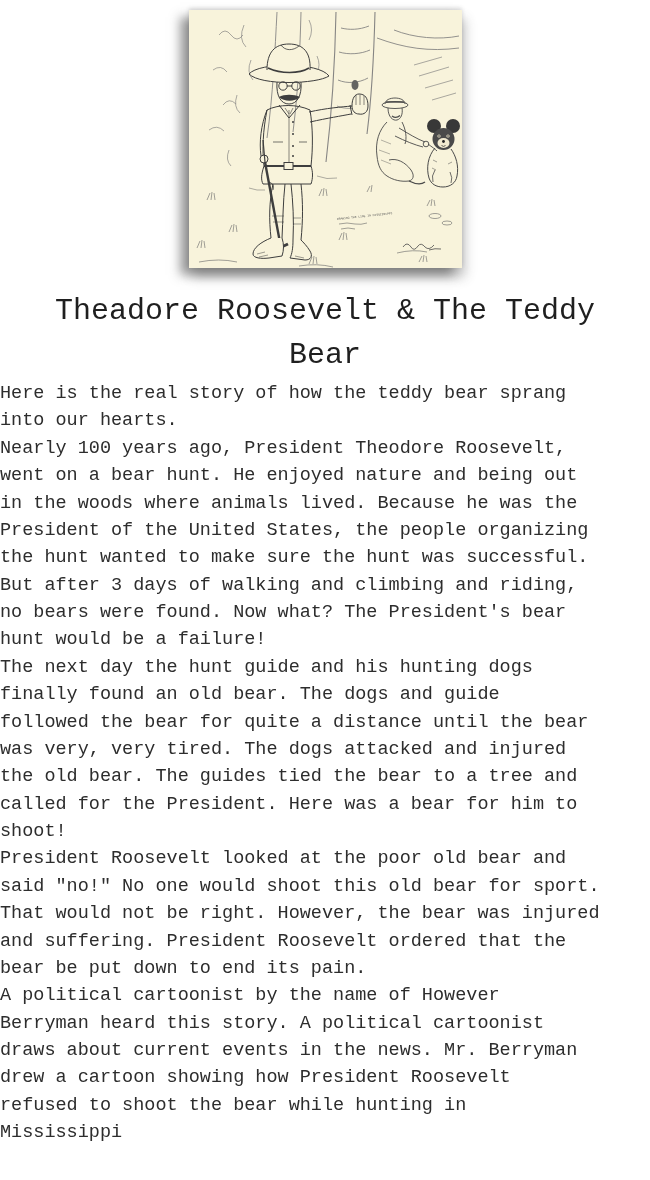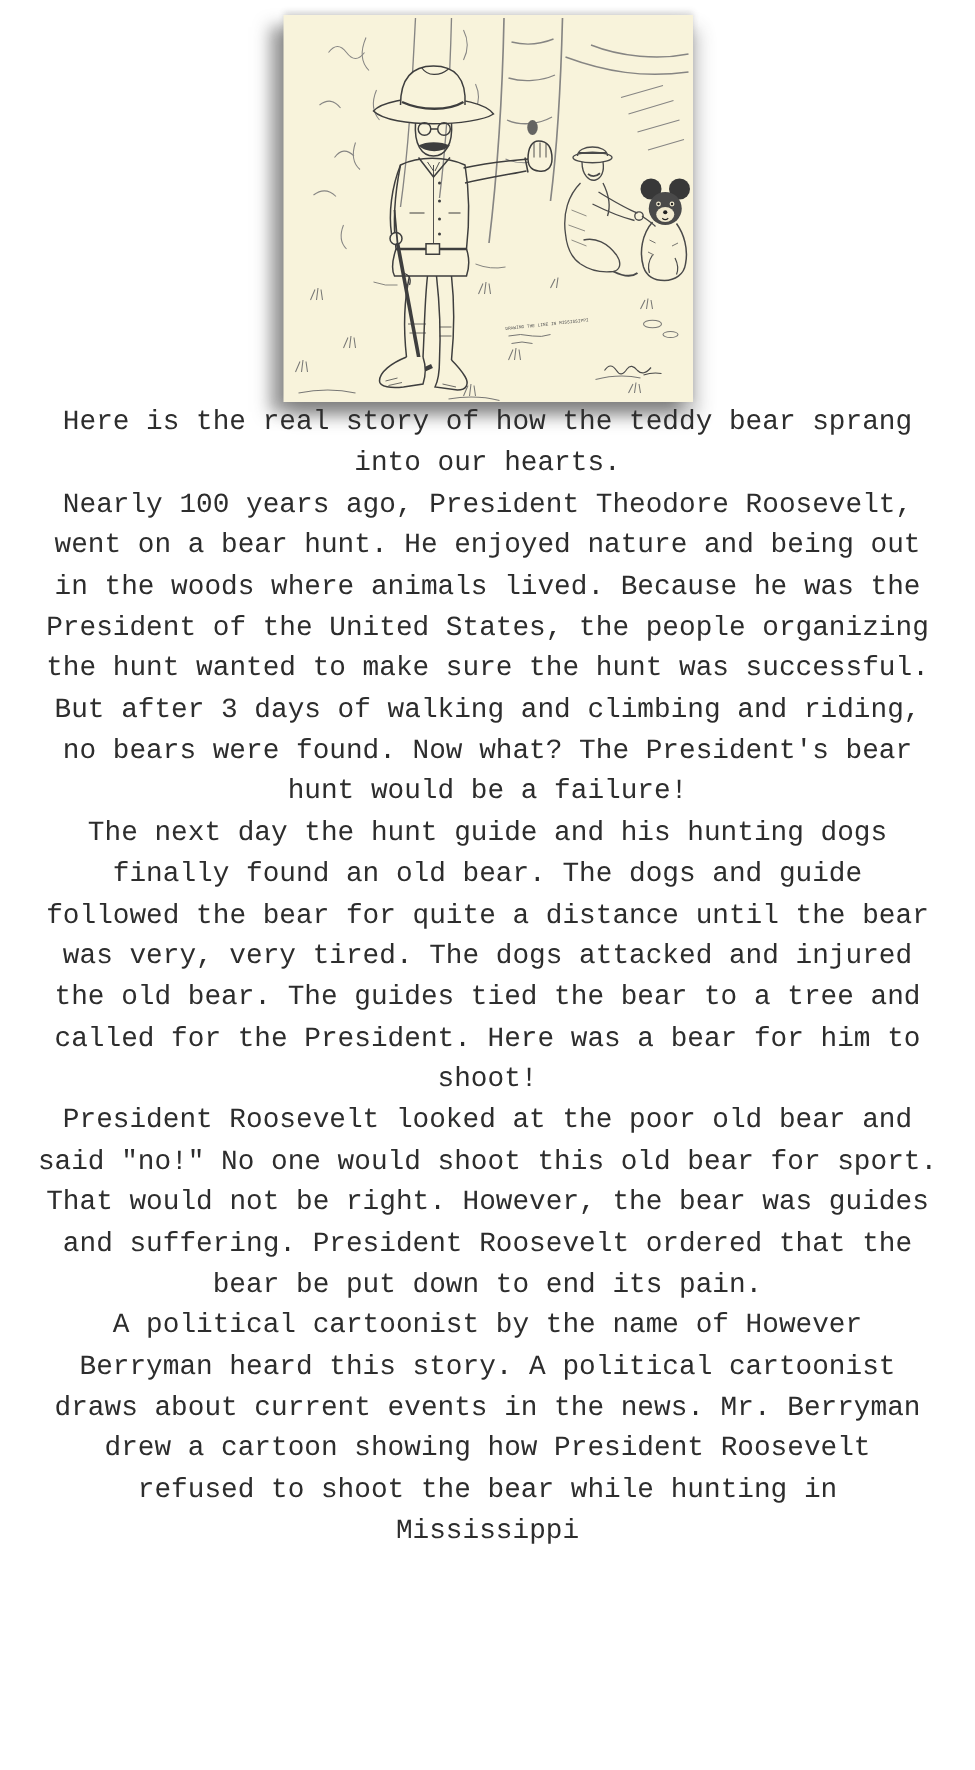--- a/index.html
+++ b/index.html
@@ -42,21 +42,21 @@
     line-height: 1.45;
     text-align: center;
     white-space: pre-line;
     color: #1f1f1f;
     letter-spacing: 0;
   }
   .prose p {
     margin: 0;
     font-size: 18.5px;
     line-height: 1.48;
-    text-align: center;
+    text-align: left;
     white-space: pre-line;
     color: #2d2d2d;
   }
 </style>
 </head>
 <body>
 
 <main class="doc">
 
   <figure class="figure-wrap">
@@ -175,20 +175,22 @@
 
         <g>
           <text x="148" y="210" font-size="3" fill="#555" transform="rotate(-6 148 210)">DRAWING THE LINE IN MISSISSIPPI</text>
           <path d="M150,214 q8,-2 16,0 q6,1 12,-1 M152,219 q7,-2 14,0" stroke="#666" fill="none" stroke-width="0.6"></path>
           <path d="M214,237 q4,-6 8,0 q3,5 7,-1 q3,-4 7,1 q4,4 9,-2 M240,240 q6,-2 12,-1" stroke="#4a4a4a" fill="none" stroke-width="0.8"></path>
         </g>
       </svg>
     </div>
   </figure>
 
+  <h1 class="title">Theadore Roosevelt &amp; The Teddy
+Bear</h1>
 
   <div class="prose">
     <p>Here is the real story of how the teddy bear sprang
 into our hearts.</p>
     <p>Nearly 100 years ago, President Theodore Roosevelt,
 went on a bear hunt. He enjoyed nature and being out
 in the woods where animals lived. Because he was the
 President of the United States, the people organizing
 the hunt wanted to make sure the hunt was successful.
 But after 3 days of walking and climbing and riding,
@@ -196,21 +198,21 @@
 hunt would be a failure!</p>
     <p>The next day the hunt guide and his hunting dogs
 finally found an old bear. The dogs and guide
 followed the bear for quite a distance until the bear
 was very, very tired. The dogs attacked and injured
 the old bear. The guides tied the bear to a tree and
 called for the President. Here was a bear for him to
 shoot!</p>
     <p>President Roosevelt looked at the poor old bear and
 said "no!" No one would shoot this old bear for sport.
-That would not be right. However, the bear was guides
+That would not be right. However, the bear was injured
 and suffering. President Roosevelt ordered that the
 bear be put down to end its pain.</p>
     <p>A political cartoonist by the name of However
 Berryman heard this story. A political cartoonist
 draws about current events in the news. Mr. Berryman
 drew a cartoon showing how President Roosevelt
 refused to shoot the bear while hunting in
 Mississippi</p>
   </div>
 

